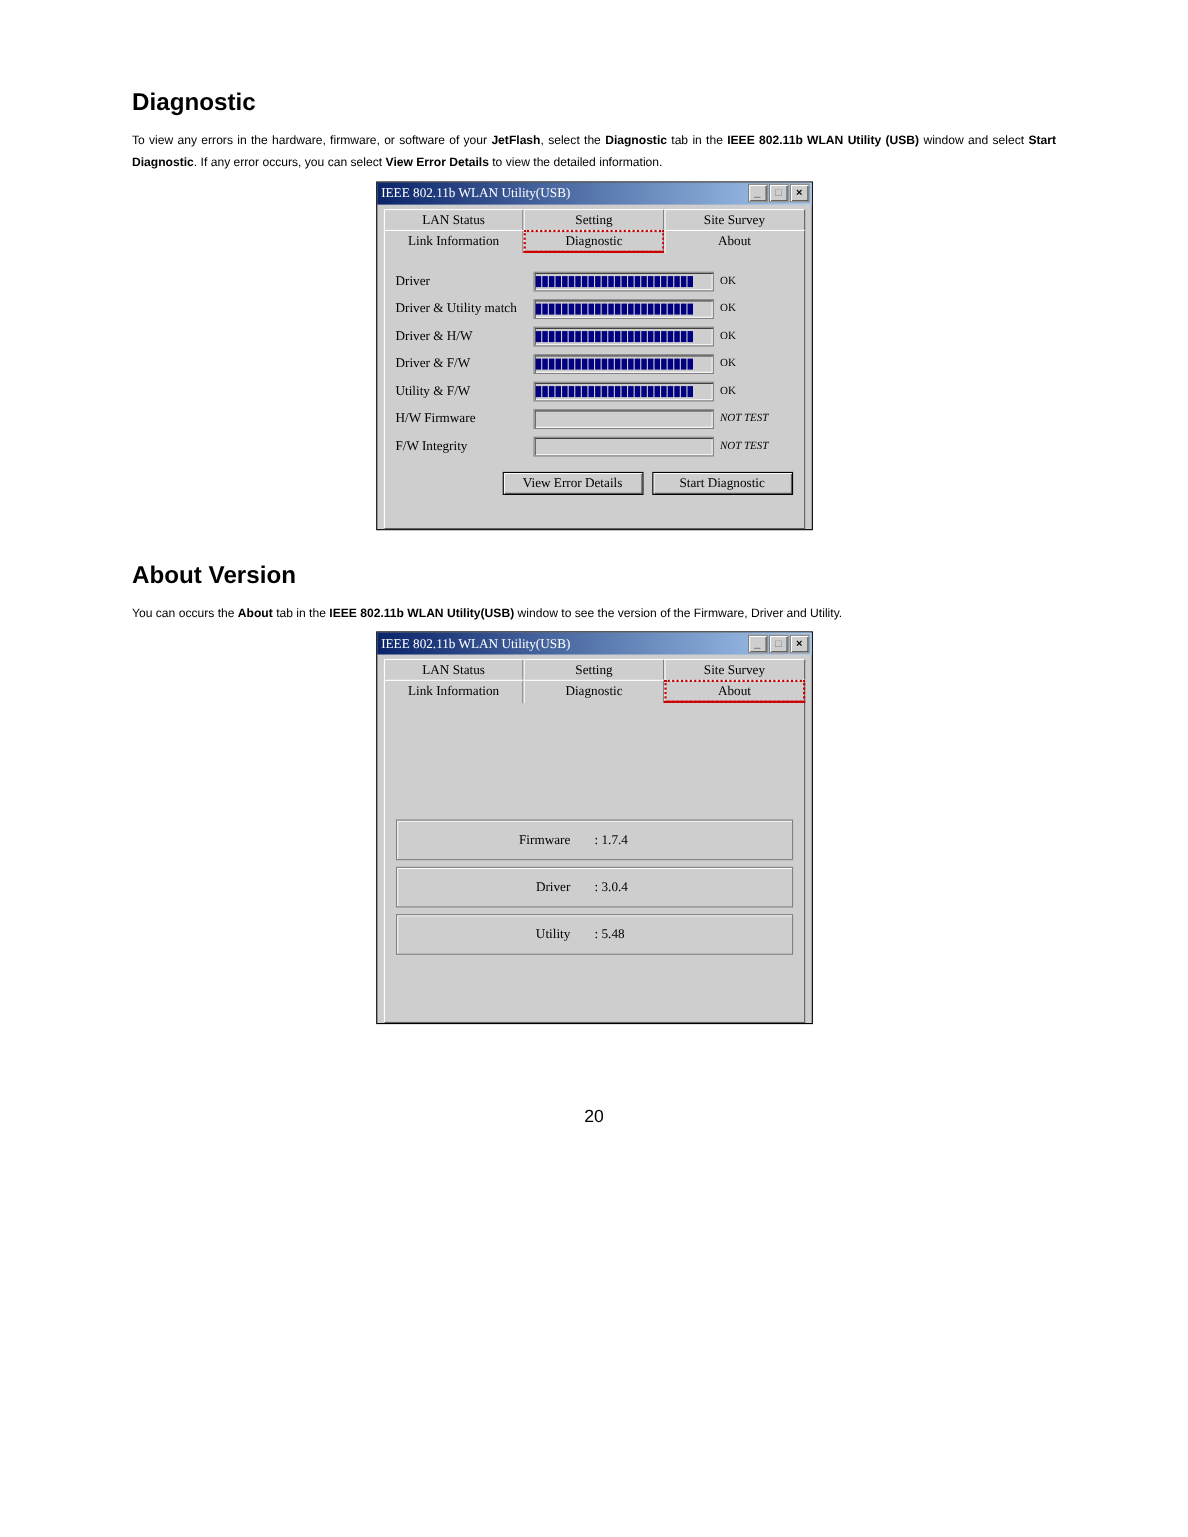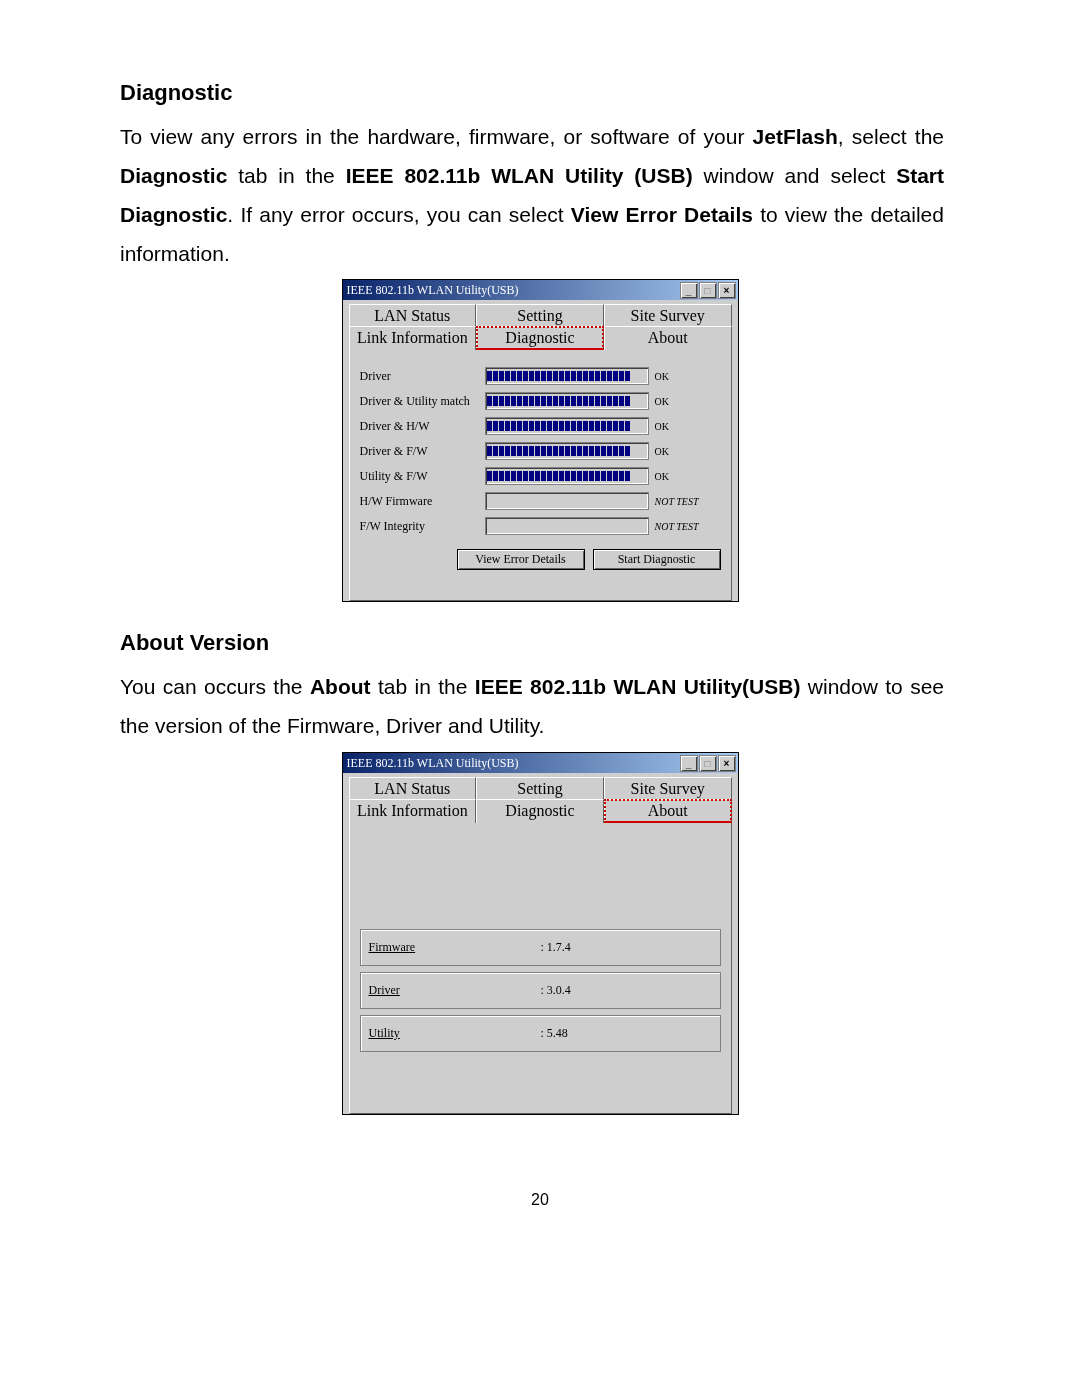--- a/index.html
+++ b/index.html
@@ -14,23 +14,23 @@
     width: 840px;
     margin: 0 auto;
     padding: 80px 0 40px 0;
   }
   h2.section {
     font-size: 22px;
     font-weight: bold;
     margin: 0 0 12px 0;
   }
   p.body-text {
-    font-size: 21px;
+    font-size: 11px;
     line-height: 1.85;
-    margin: 0 16px 6px 0;
+    margin: 0 0 6px 0;
     text-align: justify;
   }
   .bold { font-weight: bold; }
 
   .window {
     width: 395px;
     margin: 6px auto 28px auto;
     border: 1px solid #000;
     background: #CECECE;
     font-family: "Times New Roman", serif;
@@ -58,21 +58,21 @@
   }
   .tb-btn.disabled { color: #808080; font-weight: normal; }
 
   .tab-area {
     position: relative;
     margin: 4px 6px 0 6px;
   }
   .tab-row {
     display: flex;
     width: 100%;
-    font-size: 16px;
+    font-size: 12px;
   }
   .tab {
     flex: 1 1 0;
     text-align: center;
     padding: 2px 0 1px 0;
     background: #CECECE;
     border-top: 1px solid #fff;
     border-left: 1px solid #fff;
     border-right: 1px solid #606060;
     position: relative;
@@ -145,21 +145,21 @@
   }
 
   .version-block {
     border: 1px solid #808080;
     box-shadow: inset 1px 1px 0 #fff;
     margin: 6px 0;
     padding: 10px 8px;
     display: flex;
     font-size: 12px;
   }
-  .version-label { width: 150px; text-align: left; padding-right: 22px; text-decoration: underline; }
+  .version-label { width: 150px; text-align: right; padding-right: 22px; }
   .version-value { }
 
   .spacer-top { height: 90px; }
 
   .page-num {
     text-align: center;
     font-size: 16px;
     margin-top: 76px;
   }
 </style>

